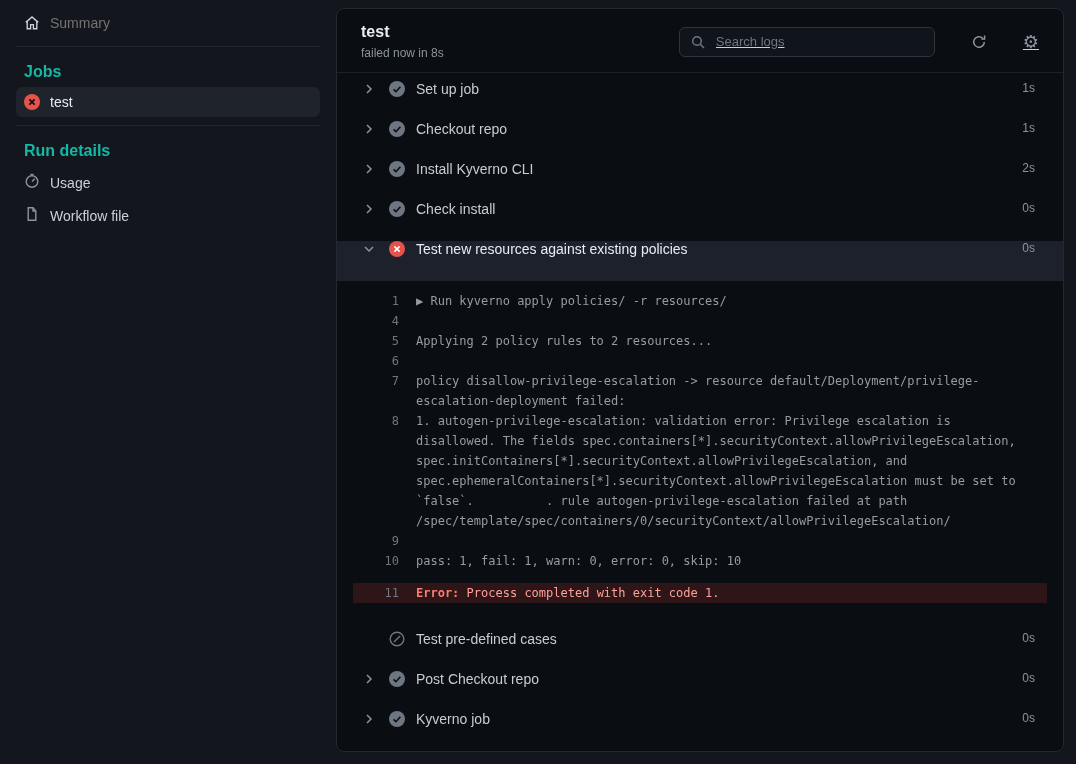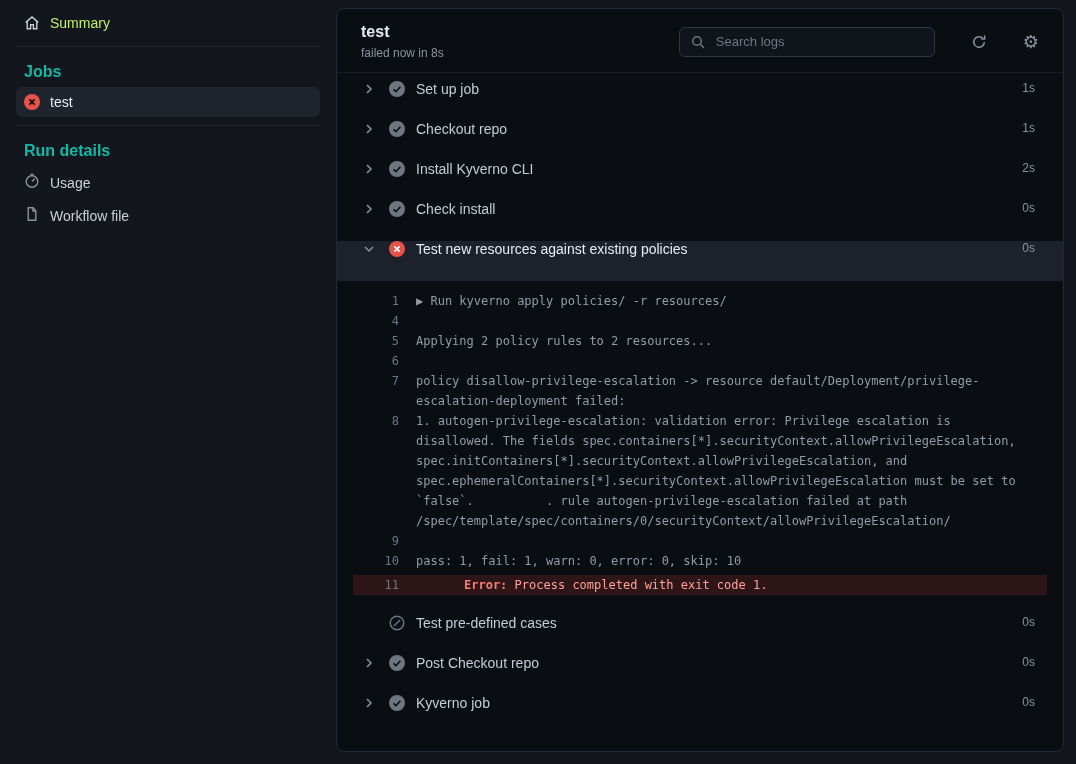--- a/index.html
+++ b/index.html
@@ -11,21 +11,21 @@
     display: flex;
     overflow: hidden;
     color: #c9d1d9;
   }
 
   
   .sidebar { width: 336px; padding: 8px 16px; flex-shrink: 0; }
   .side-row {
     display: flex; align-items: center; gap: 10px;
     padding: 7px 8px; border-radius: 6px;
-    font-size: 14px; color: #bef264; cursor: pointer;
+    font-size: 14px; color: #737373; cursor: pointer;
   }
   .side-row .ic { display: inline-flex; width: 16px; height: 16px; }
   .sep { border: 0; border-top: 1px solid #21262d; margin: 8px 0; }
   .section-label {
     font-size: 16px; font-weight: 700; color: #14b8a6;
     padding: 8px 8px 6px 8px;
   }
   .job-row {
     display: flex; align-items: center; gap: 10px;
     background: #1f242c; border-radius: 6px;
@@ -46,21 +46,21 @@
     display: flex; flex-direction: column;
     overflow: hidden;
   }
   .panel-header {
     display: flex; justify-content: space-between; align-items: center;
     padding: 14px 24px 12px 24px;
     border-bottom: 1px solid #1b2028;
   }
   .title { font-size: 16px; font-weight: 700; color: #e6edf3; }
   .subtitle { font-size: 12px; color: #8b949e; margin-top: 5px; text-align: center; }
-  .controls { display: flex; align-items: center; gap: 36px; }
+  .controls { display: flex; align-items: center; gap: 36px; text-decoration: underline; }
   .searchbox {
     display: flex; align-items: center; gap: 8px;
     width: 256px; height: 30px; padding: 0 10px;
     background: #10141b; border: 1px solid #2f3540; border-radius: 6px;
   }
   .searchbox input {
     flex: 1; background: transparent; border: 0; outline: none;
     color: #c9d1d9; font-size: 13px; font-family: "Liberation Sans", sans-serif;
   }
   .searchbox input::placeholder { color: #6e7681; }
@@ -89,21 +89,21 @@
     padding: 10px 0 16px 0;
   }
   .log-line { display: flex; padding: 0 28px 0 40px; }
   .lnum {
     width: 22px; text-align: right; margin-right: 17px;
     color: #6e7681; flex-shrink: 0; cursor: pointer;
   }
   .ltext { white-space: pre-wrap; word-break: break-word; flex: 1; }
   .log-line.error {
     background: #2d1518;
-    margin: 4px 16px; padding: 0 12px 0 24px; gap: 48px;
+    margin: 12px 16px; padding: 0 12px 0 24px;
   }
   .err-prefix { color: #ff7b72; font-weight: 700; white-space: pre; }
   .log-line.error .ltext { color: #ffa198; }
 </style>
 </head>
 <body>
 
 <div class="sidebar">
   <div class="side-row">
     <span class="ic">

